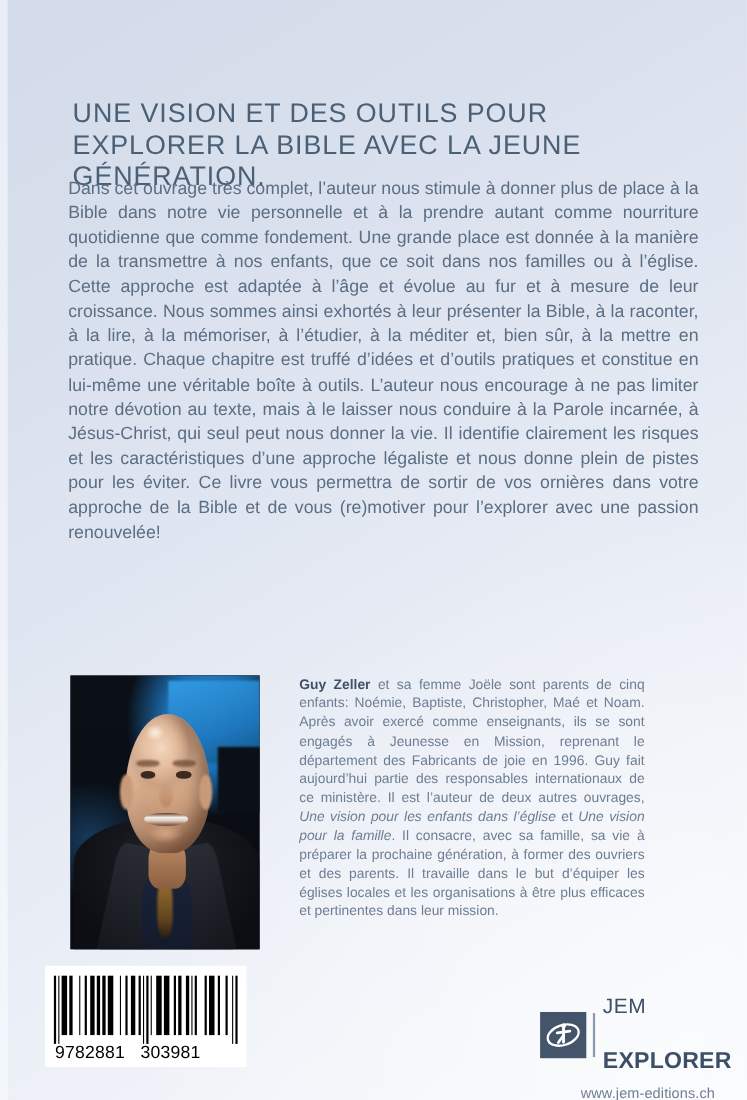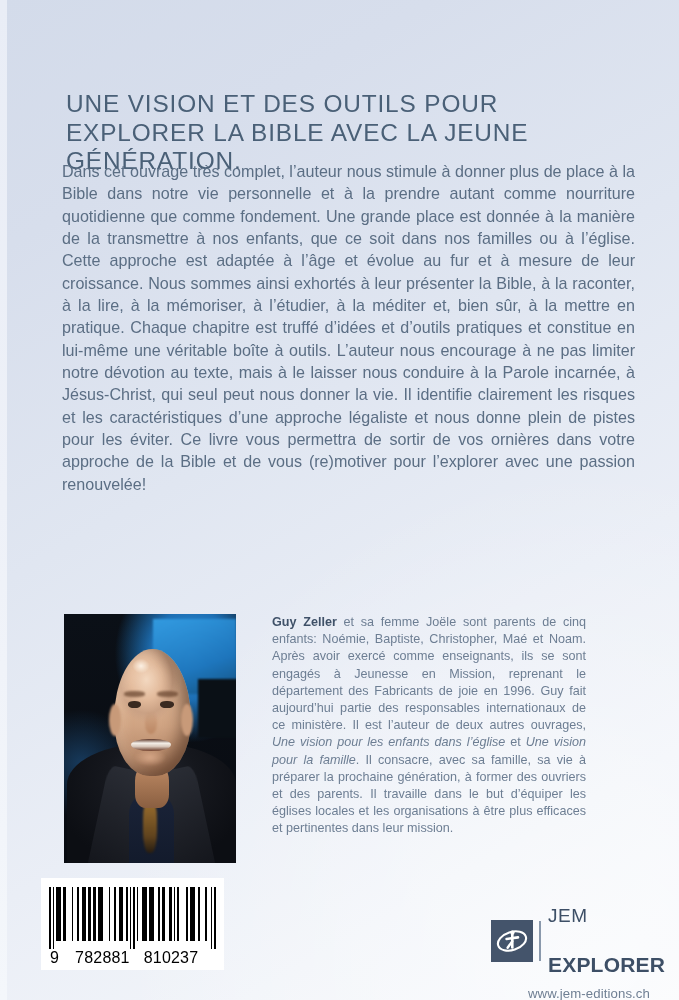--- a/index.html
+++ b/index.html
@@ -234,21 +234,21 @@
     display: flex;
     align-items: flex-end;
     height: 20px;
     font-family: "Liberation Sans", sans-serif;
     font-size: 16px;
     color: #000000;
     letter-spacing: .2px;
     margin-top: -2px;
   }
   .bd-lead { margin-left: 1px; }
-  .bd-left { margin-left: 16px; }
+  .bd-left { }
   .bd-right { margin-left: 14px; }
 
   
   .publisher {
     position: absolute;
     left: 491px;
     top: 906px;
     width: 160px;
   }
   .pub-row {
@@ -367,21 +367,21 @@
           <div class="bar" style="left: 137.116px; width: 1.60789px;"></div>
           <div class="bar" style="left: 140.632px; width: 5.12368px;"></div>
           <div class="bar" style="left: 149.421px; width: 1.60789px;"></div>
           <div class="bar" style="left: 156.453px; width: 1.60789px;"></div>
           <div class="bar guard" style="left: 161.726px; width: 1.60789px;"></div>
           <div class="bar guard" style="left: 165.242px; width: 1.60789px;"></div>
         </div>
       <div class="barcode-digits">
         <span class="bd-lead">9</span>
         <span class="bd-left">782881</span>
-        <span class="bd-right">810237</span>
+        <span class="bd-right">303981</span>
       </div>
     </div>
 
     <div class="publisher">
       <div class="pub-row">
         <div class="pub-mark">
           <svg viewBox="0 0 42 42" width="42" height="42" aria-hidden="true">
             <ellipse cx="21" cy="21" rx="14.5" ry="9" fill="none" stroke="#ffffff" stroke-width="2.1" transform="rotate(-18 21 21)"></ellipse>
             <path d="M21.3 13.6 L21.3 27.4" stroke="#ffffff" stroke-width="2.6" stroke-linecap="round"></path>
             <path d="M15.6 19.0 L27.0 17.4" stroke="#ffffff" stroke-width="2.6" stroke-linecap="round"></path>

